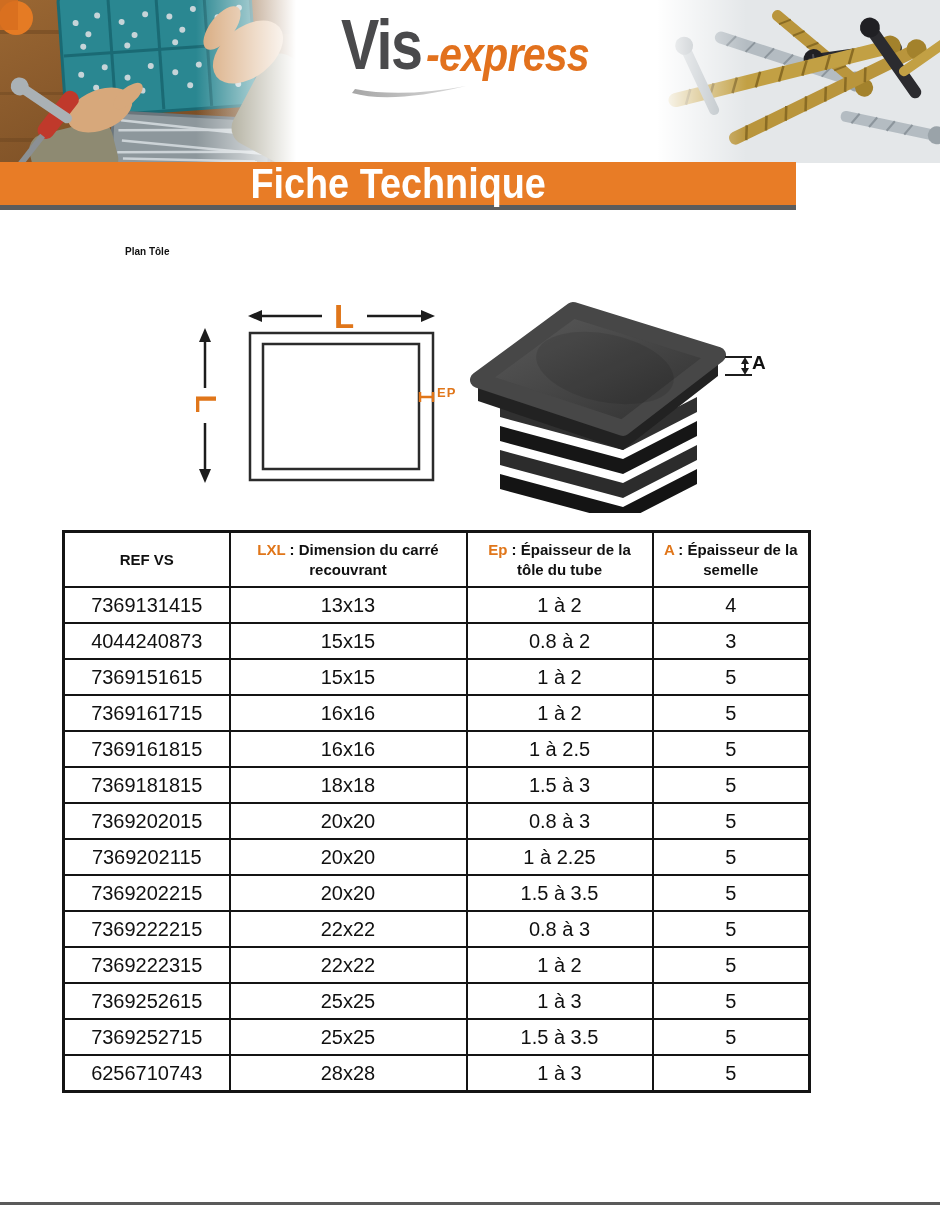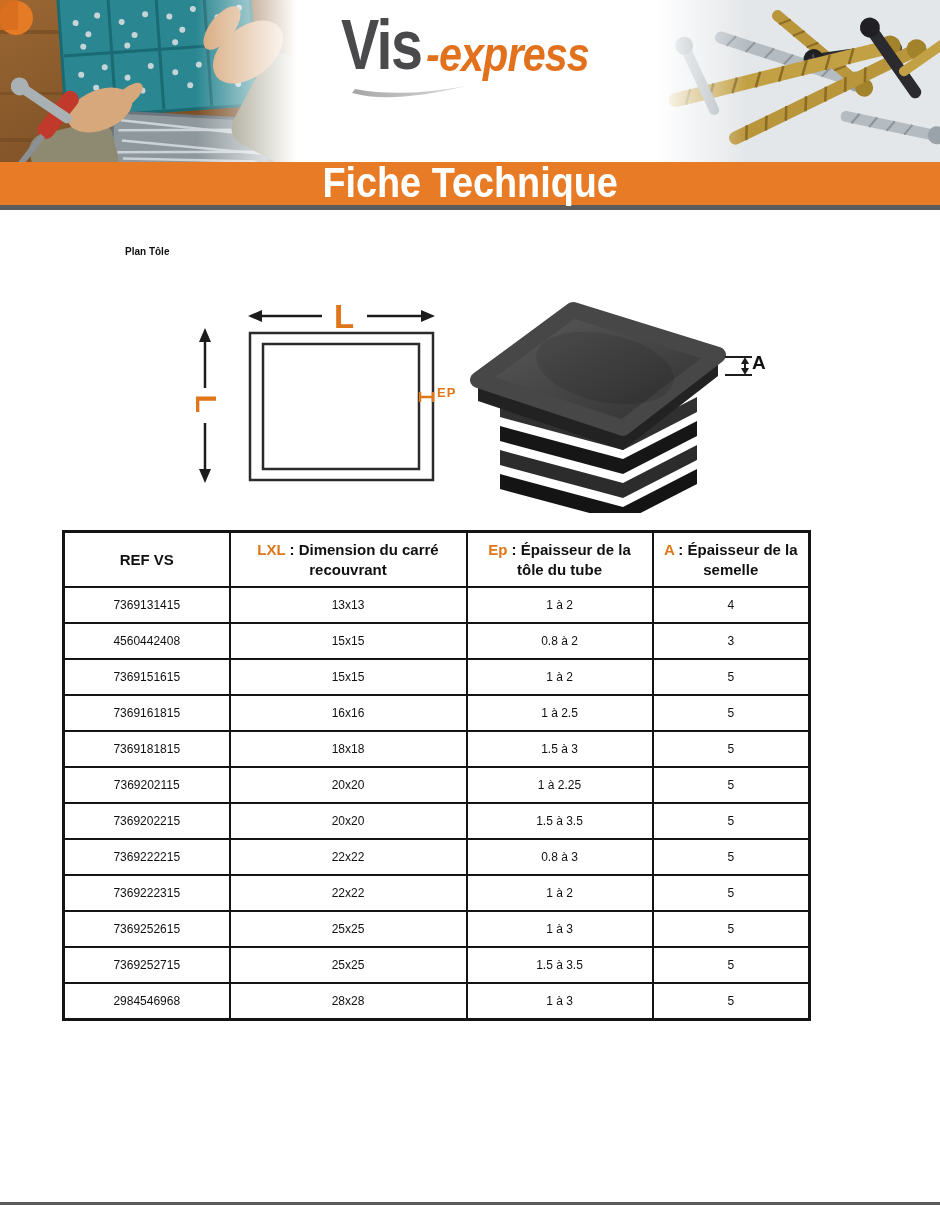--- a/index.html
+++ b/index.html
@@ -14,22 +14,22 @@
 
   .logo-vis{position:absolute;left:341px;top:10px;font-size:70px;font-weight:bold;
             color:#4a4a4c;letter-spacing:-2px;line-height:1;transform:scaleX(.82);
             transform-origin:left top;}
   .logo-express{position:absolute;left:426px;top:31px;font-size:48px;font-weight:bold;
             font-style:italic;color:#e2711d;line-height:1;transform:scaleX(.86);
             transform-origin:left top;letter-spacing:-1px;}
   .logo-swoosh{position:absolute;left:350px;top:84px;}
 
   
-  .banner{position:absolute;left:0;top:162px;width:940px;height:43px;background:#e87c26;
-          border-bottom:5px solid #5c5c5c;display:flex;justify-content:center;}
+  .banner{position:absolute;left:0;top:162px;width:796px;height:43px;background:#e87c26;
+          border-bottom:5px solid #5c5c5c;display:flex;align-items:center;justify-content:center;}
   .banner-text{font-size:42px;font-weight:bold;color:#ffffff;letter-spacing:0;
                transform:scaleX(.9);line-height:1;}
 
   
   .section-title{position:absolute;left:125px;top:246px;font-size:10px;font-weight:bold;color:#101010;}
 
   
   .diagram-svg{position:absolute;left:170px;top:290px;}
   .cap-svg{position:absolute;left:455px;top:298px;}
   .lbl{position:absolute;font-weight:bold;color:#e0761a;line-height:1;}
@@ -37,21 +37,21 @@
   .lbl-l-left{left:193px;top:389px;font-size:30px;width:22px;height:30px;
               transform:rotate(90deg);transform-origin:50% 55%;}
   .lbl-ep{left:437px;top:386px;font-size:13px;letter-spacing:1px;}
   .lbl-a{position:absolute;left:752px;top:353px;font-size:19px;font-weight:bold;color:#101010;line-height:1;}
 
   
   table.spec{position:absolute;left:62px;top:530px;width:746px;border-collapse:collapse;
              table-layout:fixed;background:#fff;border:3px solid #141414;padding-left:8px;}
   table.spec th,table.spec td{border:2px solid #141414;text-align:center;vertical-align:middle;}
   table.spec th{font-size:15px;font-weight:bold;color:#101010;padding:7px 6px;line-height:1.3;height:36px;}
-  table.spec td{font-size:12px;font-weight:normal;color:#101010;height:34px;padding:0 4px;}
+  table.spec td{font-size:20px;font-weight:normal;color:#101010;height:34px;padding:0 4px;}
   .hdr-prefix{color:#e0761a;}
 
   
   .bottom-rule{position:absolute;left:0;top:1202px;width:940px;height:3px;background:#5a5a5a;}
 </style>
 </head>
 <body>
 
 <div class="page">
 
@@ -338,44 +338,56 @@
       </tr>
     </thead>
     <tbody>
         <tr>
           <td>7369131415</td>
           <td>13x13</td>
           <td>1 à 2</td>
           <td>4</td>
         </tr>
         <tr>
-          <td>4560442408</td>
+          <td>4044240873</td>
           <td>15x15</td>
           <td>0.8 à 2</td>
           <td>3</td>
         </tr>
         <tr>
           <td>7369151615</td>
           <td>15x15</td>
           <td>1 à 2</td>
           <td>5</td>
         </tr>
         <tr>
+          <td>7369161715</td>
+          <td>16x16</td>
+          <td>1 à 2</td>
+          <td>5</td>
+        </tr>
+        <tr>
           <td>7369161815</td>
           <td>16x16</td>
           <td>1 à 2.5</td>
           <td>5</td>
         </tr>
         <tr>
           <td>7369181815</td>
           <td>18x18</td>
           <td>1.5 à 3</td>
           <td>5</td>
         </tr>
         <tr>
+          <td>7369202015</td>
+          <td>20x20</td>
+          <td>0.8 à 3</td>
+          <td>5</td>
+        </tr>
+        <tr>
           <td>7369202115</td>
           <td>20x20</td>
           <td>1 à 2.25</td>
           <td>5</td>
         </tr>
         <tr>
           <td>7369202215</td>
           <td>20x20</td>
           <td>1.5 à 3.5</td>
           <td>5</td>
@@ -398,21 +410,21 @@
           <td>1 à 3</td>
           <td>5</td>
         </tr>
         <tr>
           <td>7369252715</td>
           <td>25x25</td>
           <td>1.5 à 3.5</td>
           <td>5</td>
         </tr>
         <tr>
-          <td>2984546968</td>
+          <td>6256710743</td>
           <td>28x28</td>
           <td>1 à 3</td>
           <td>5</td>
         </tr>
       </tbody>
   </table>
 
   <div class="bottom-rule"></div>
 </div>
 

